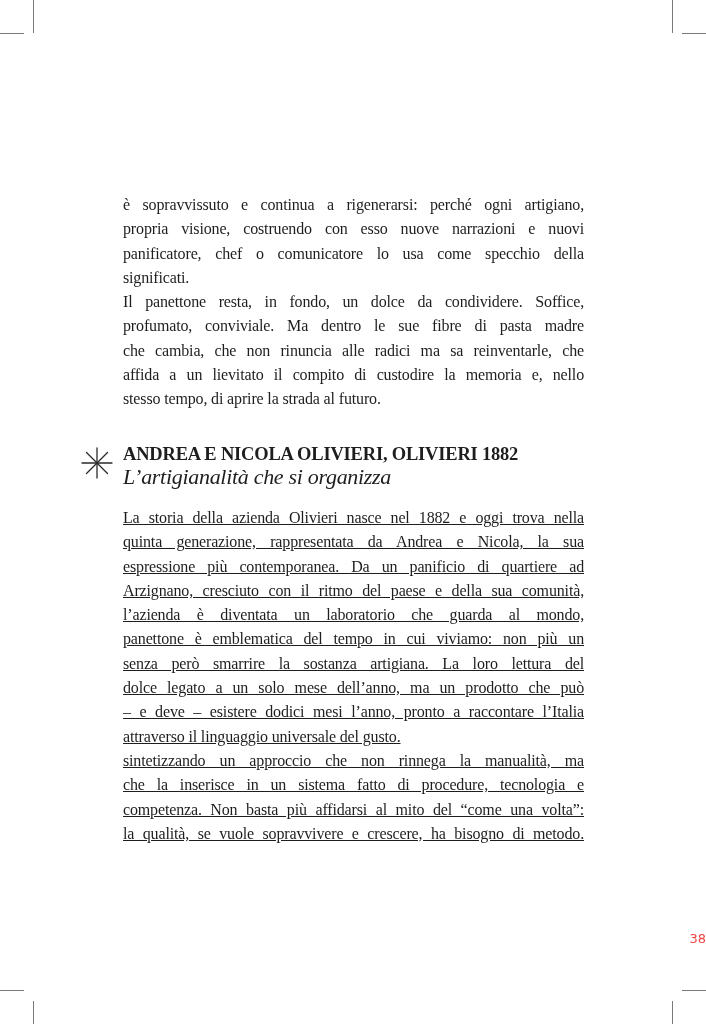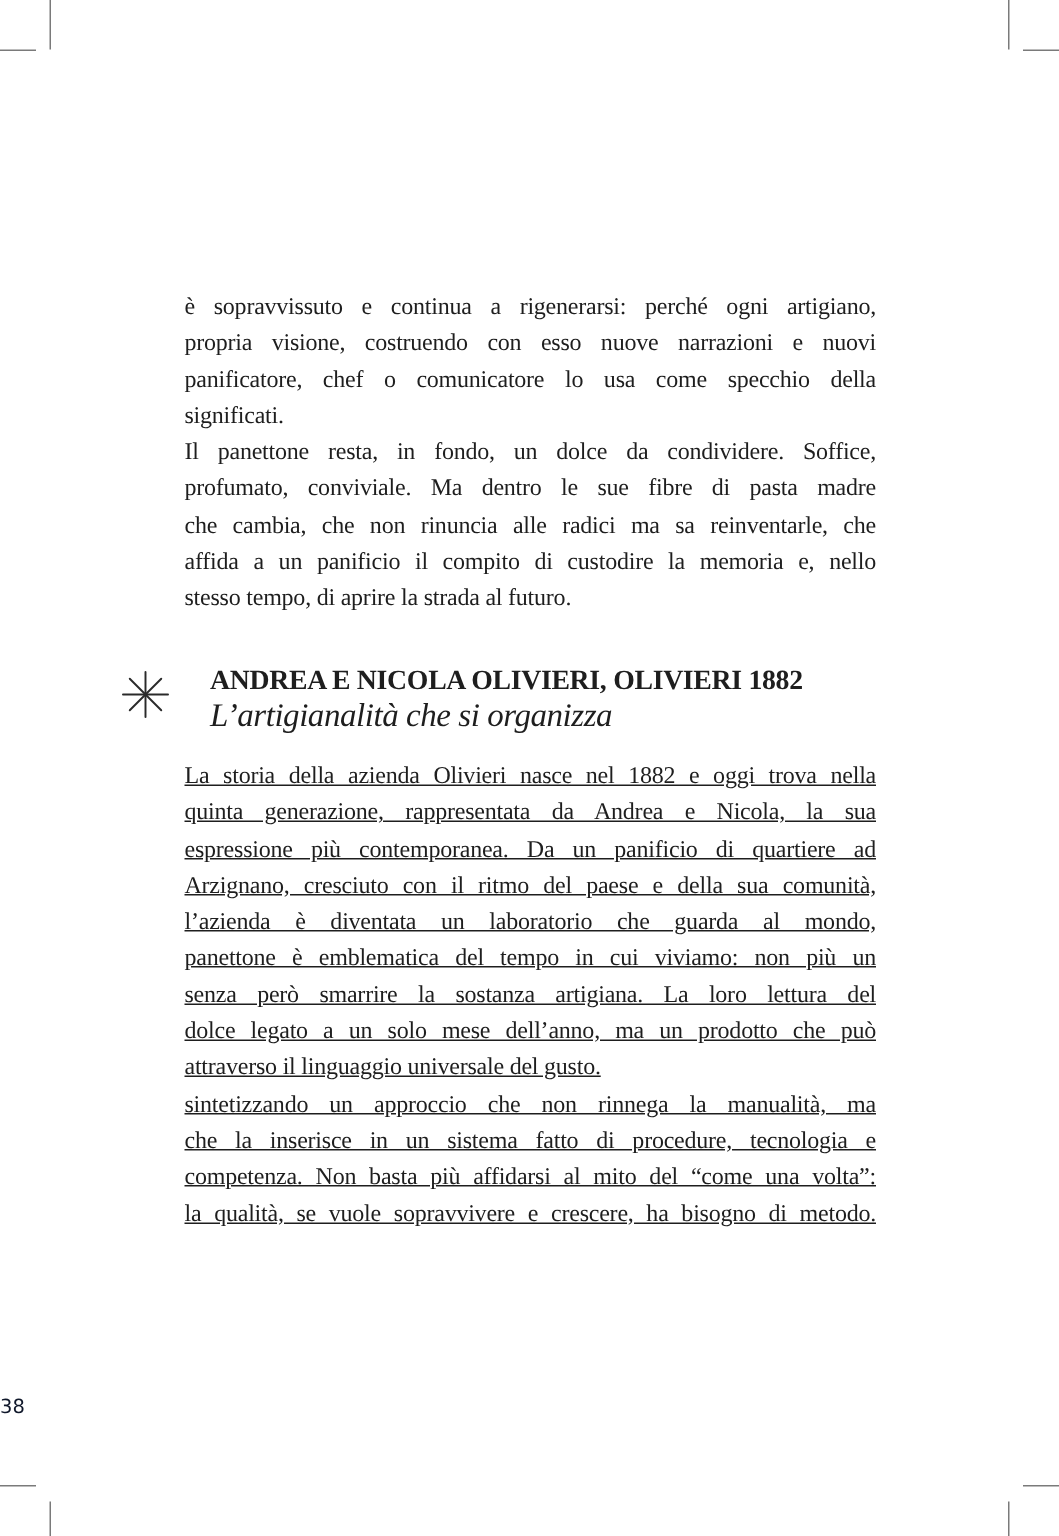--- a/index.html
+++ b/index.html
@@ -39,21 +39,20 @@
     }
     .text-block .line.last {
       text-align-last: left;
     }
 
     .section-head {
       position: absolute;
       left: 123px;
       top: 443px;
       width: 470px;
-      margin-left: 17px;
     }
     .section-title {
       font-size: 18.5px;
       font-weight: bold;
       line-height: 22px;
       letter-spacing: -0.2px;
       white-space: nowrap;
     }
     .section-subtitle {
       font-size: 22px;
@@ -67,24 +66,24 @@
       left: 81px;
       top: 447px;
       width: 32px;
       height: 32px;
     }
     .page-number {
       position: absolute;
       top: 931px;
       left: 0;
       width: 706px;
-      text-align: left;
+      text-align: right;
       font-family: "DejaVu Sans", sans-serif;
       font-size: 13px;
-      color: #0f172a;
+      color: #ef4444;
     }
   </style>
 </head>
 <body>
 
 <div class="crop v" style="left:33px; top:0;"></div>
 <div class="crop h" style="left:0; top:33px;"></div>
 <div class="crop v" style="left:672px; top:0;"></div>
 <div class="crop h" style="left:682px; top:33px;"></div>
 <div class="crop h" style="left:0; top:990px;"></div>
@@ -93,21 +92,21 @@
 <div class="crop v" style="left:672px; top:1001px;"></div>
 
 <div class="text-block" style="top:193px;">
   <span class="line">è sopravvissuto e continua a rigenerarsi: perché ogni artigiano,</span>
   <span class="line">propria visione, costruendo con esso nuove narrazioni e nuovi</span>
   <span class="line">panificatore, chef o comunicatore lo usa come specchio della</span>
   <span class="line last">significati.</span>
   <span class="line">Il panettone resta, in fondo, un dolce da condividere. Soffice,</span>
   <span class="line">profumato, conviviale. Ma dentro le sue fibre di pasta madre</span>
   <span class="line">che cambia, che non rinuncia alle radici ma sa reinventarle, che</span>
-  <span class="line">affida a un panificio il compito di custodire la memoria e, nello</span>
+  <span class="line">affida a un lievitato il compito di custodire la memoria e, nello</span>
   <span class="line last">stesso tempo, di aprire la strada al futuro.</span>
 </div>
 
 <svg class="asterisk-icon" viewBox="0 0 32 32">
   <g stroke="#2a2a2a" stroke-width="1.3" stroke-linecap="round">
     <line x1="16" y1="1" x2="16" y2="31"></line>
     <line x1="1" y1="16" x2="31" y2="16"></line>
     <line x1="5.5" y1="5.5" x2="26.5" y2="26.5"></line>
     <line x1="26.5" y1="5.5" x2="5.5" y2="26.5"></line>
   </g>
@@ -119,20 +118,21 @@
 
 <div class="text-block" style="top:506px;text-decoration:underline;">
   <span class="line">La storia della azienda Olivieri nasce nel 1882 e oggi trova nella</span>
   <span class="line">quinta generazione, rappresentata da Andrea e Nicola, la sua</span>
   <span class="line">espressione più contemporanea. Da un panificio di quartiere ad</span>
   <span class="line">Arzignano, cresciuto con il ritmo del paese e della sua comunità,</span>
   <span class="line">l’azienda è diventata un laboratorio che guarda al mondo,</span>
   <span class="line">panettone è emblematica del tempo in cui viviamo: non più un</span>
   <span class="line">senza però smarrire la sostanza artigiana. La loro lettura del</span>
   <span class="line">dolce legato a un solo mese dell’anno, ma un prodotto che può</span>
+  <span class="line">– e deve – esistere dodici mesi l’anno, pronto a raccontare l’Italia</span>
   <span class="line last">attraverso il linguaggio universale del gusto.</span>
   <span class="line">sintetizzando un approccio che non rinnega la manualità, ma</span>
   <span class="line">che la inserisce in un sistema fatto di procedure, tecnologia e</span>
   <span class="line">competenza. Non basta più affidarsi al mito del “come una volta”:</span>
   <span class="line">la qualità, se vuole sopravvivere e crescere, ha bisogno di metodo.</span>
 </div>
 
 <div class="page-number">38</div>
 
 </body></html>

